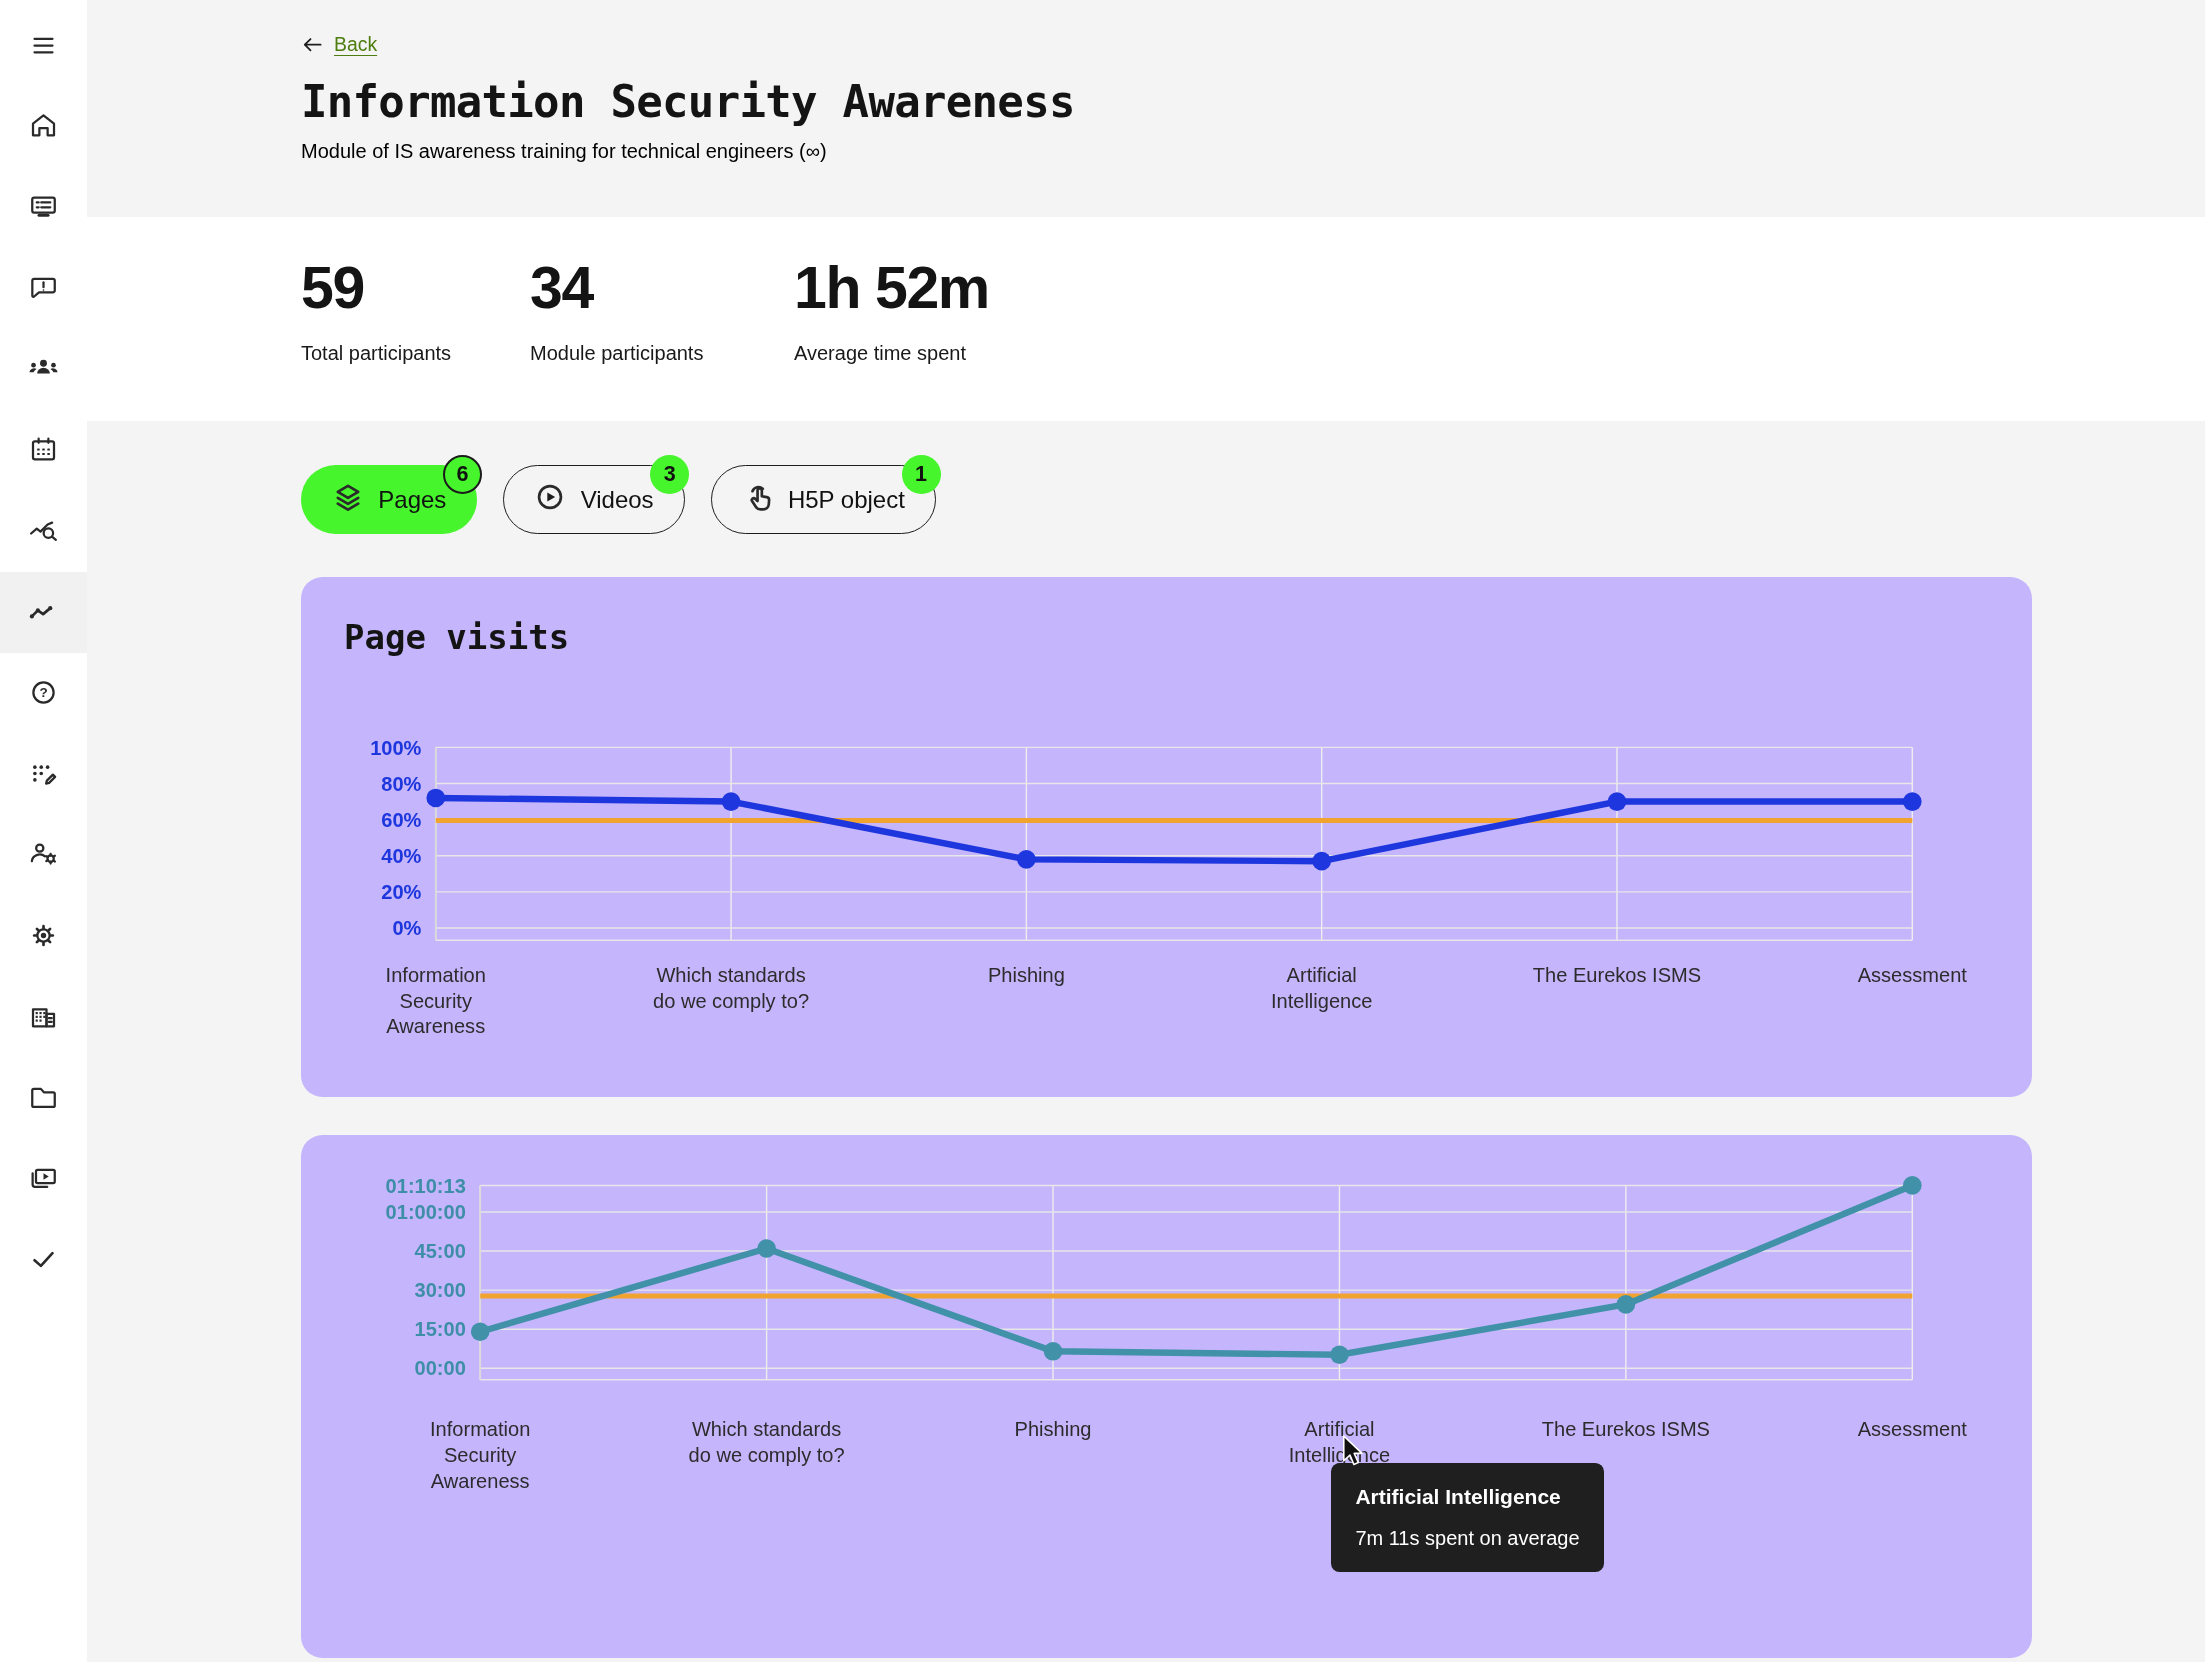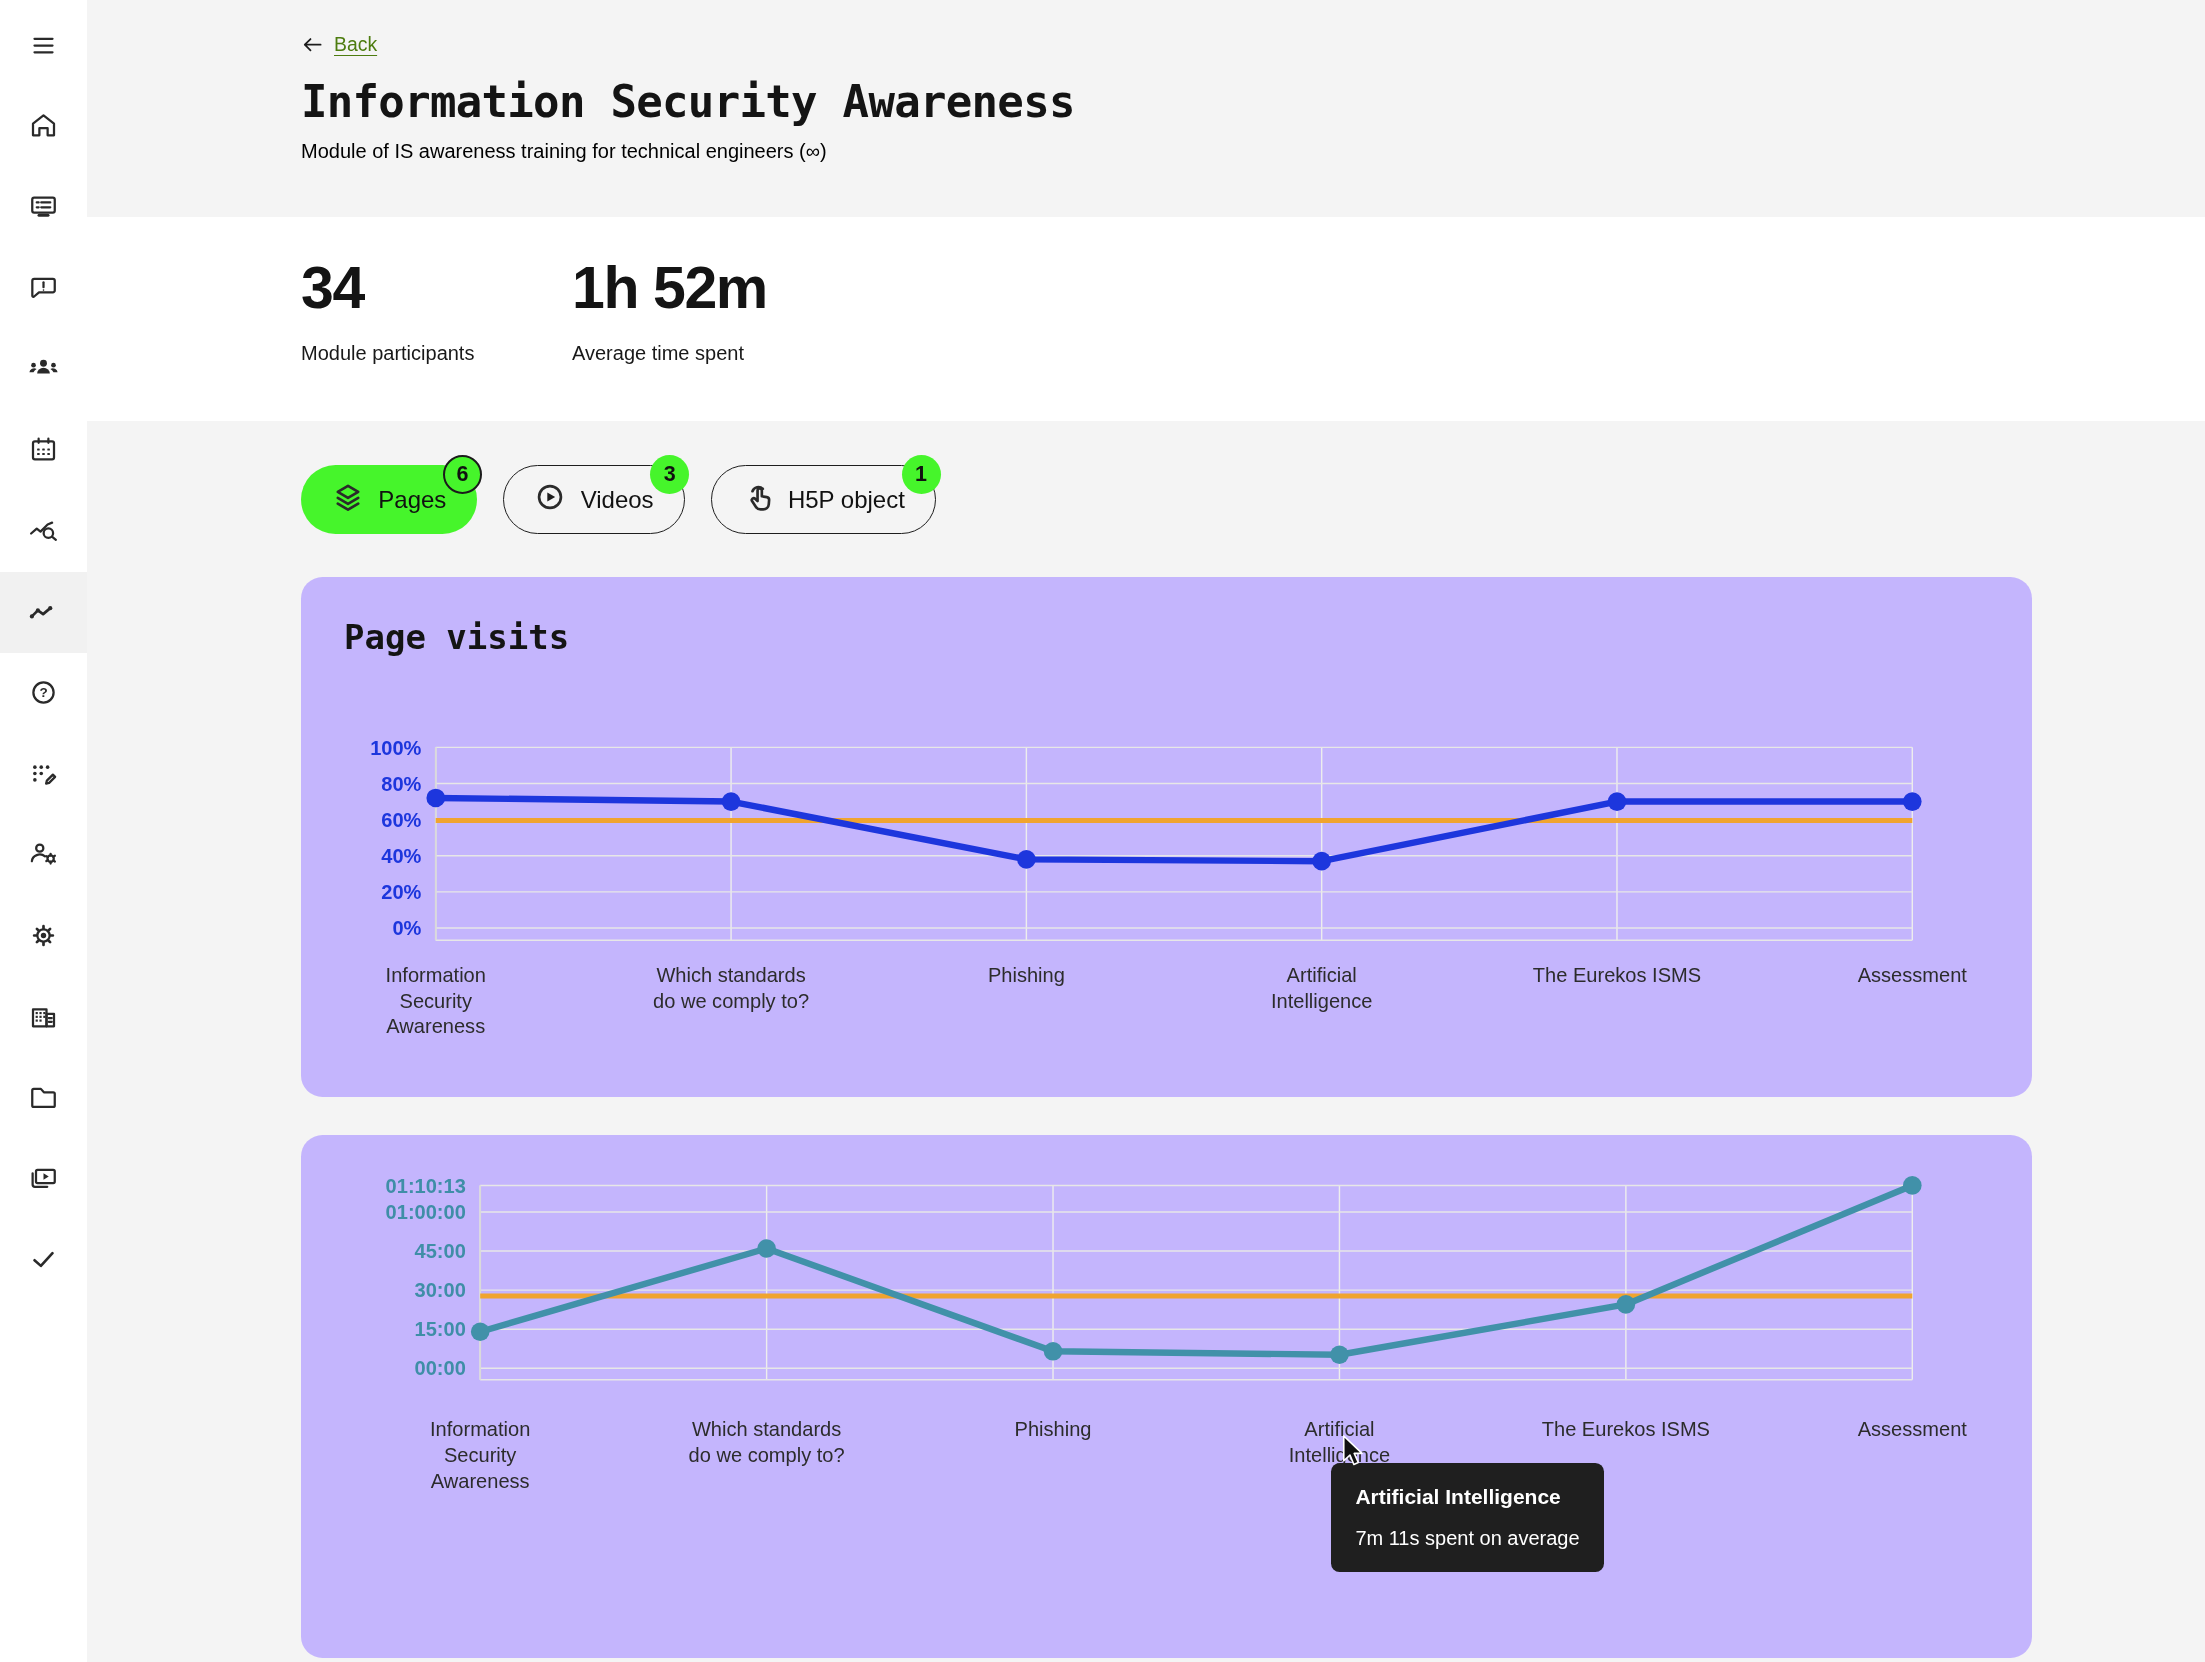--- a/index.html
+++ b/index.html
@@ -239,25 +239,29 @@
       <svg viewBox="0 0 34 28">
         <path d="M15 5 L6 14 L15 23 M6 14 H31" fill="none" stroke="#1d1d1d" stroke-width="2.8" stroke-linecap="round" stroke-linejoin="round"></path>
       </svg>
       <span class="lbl">Back</span>
     </div>
     <div class="page-title">Information Security Awareness</div>
     <div class="page-sub">Module of IS awareness training for technical engineers (∞)</div>
   </header>
 
   <section class="stats-band">
+      <div class="stat" style="width: 229px;">
+        <div class="val">59</div>
+        <div class="lab">Total participants</div>
+      </div>
       <div class="stat" style="width: 264px;">
         <div class="val">34</div>
         <div class="lab">Module participants</div>
       </div>
-      <div class="stat" style="width: 301px; margin-left: 7px;">
+      <div class="stat" style="width: 301px;">
         <div class="val">1h 52m</div>
         <div class="lab">Average time spent</div>
       </div>
     </section>
 
   <section class="filters">
       <button class="filter-btn active">
         <span><svg viewBox="0 0 36 36">
             <g fill="none" stroke="#2a2a2a" stroke-width="3" stroke-linecap="round" stroke-linejoin="round">
               <path d="M18 5.5 L29.5 12.25 L18 19 L6.5 12.25 Z"></path>

